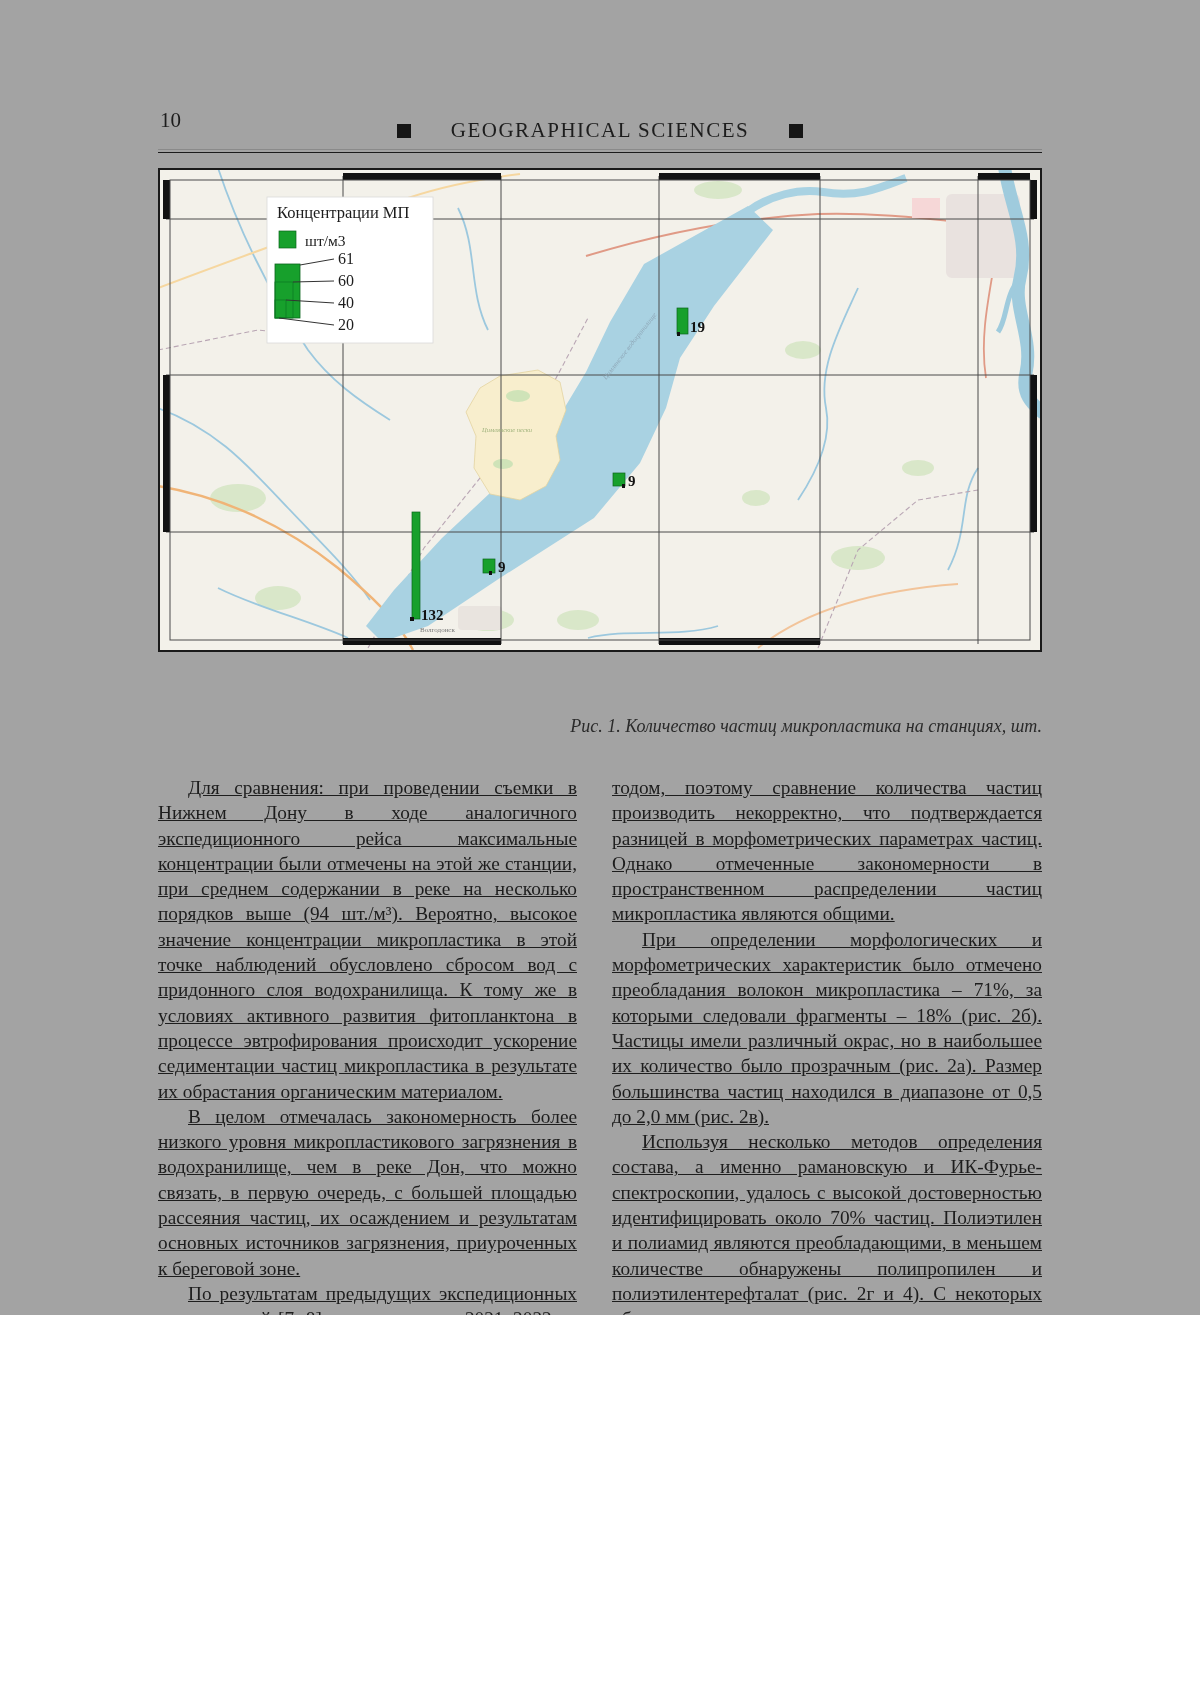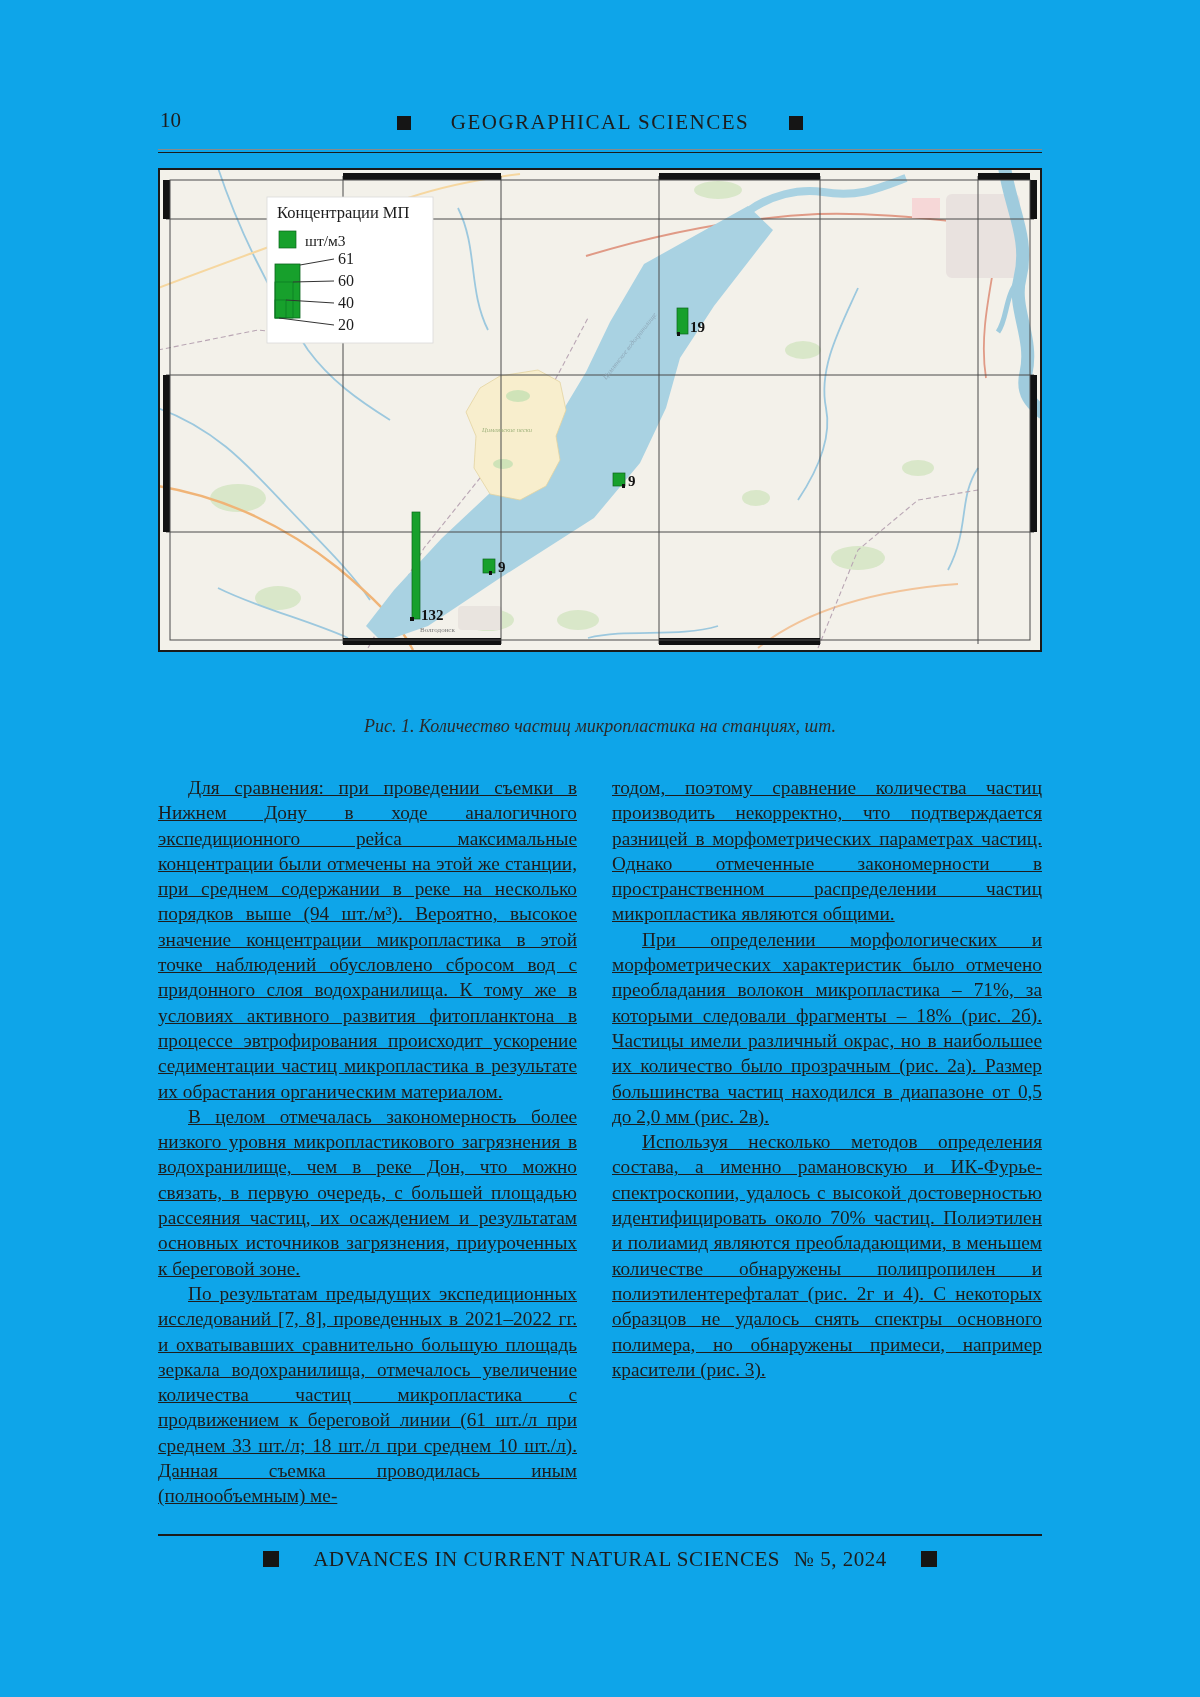--- a/index.html
+++ b/index.html
@@ -1,28 +1,28 @@
 <!DOCTYPE html>
 <html><head>
 <meta charset="utf-8">
 <style>
   html,body{margin:0;padding:0;background:#ffffff;}
-  .page{position:relative;width:1200px;height:1697px;background:#0ea5e9;overflow:hidden;
+  .page{position:relative;width:1200px;height:1315px;background:#a3a3a3;overflow:hidden;
         font-family:"Liberation Serif","DejaVu Serif",serif;color:#1d1d1d;}
   
   .hdr{position:absolute;left:158px;top:106px;width:884px;height:34px;}
   .pageno{position:absolute;left:2px;top:2px;font-size:21px;}
-  .hdr-title{position:absolute;left:0;right:0;top:4px;text-align:center;font-size:21px;letter-spacing:1.5px;}
+  .hdr-title{position:absolute;left:0;right:0;top:12px;text-align:center;font-size:21px;letter-spacing:1.5px;}
   .sq{display:inline-block;width:14px;height:14px;background:#151515;vertical-align:-1px;}
   .hdr-title .sq{margin:0 40px;}
   .hdr-rule{position:absolute;left:158px;top:149px;width:884px;height:0;
             border-top:1px solid #8a8a8a;box-shadow:0 3px 0 #1b1b1b;}
   
   .map-wrap{position:absolute;left:158px;top:168px;width:884px;height:484px;}
-  .caption{position:absolute;left:158px;top:716px;width:884px;text-align:center;
+  .caption{position:absolute;left:158px;top:716px;width:884px;text-align:right;
            font-style:italic;font-size:18px;color:#2a2a2a;}
   
   .col{position:absolute;top:775px;font-size:19.3px;line-height:25.3px;text-align:justify;text-decoration:underline;}
   .col p{margin:0;text-indent:30px;}
   .col p.noindent{text-indent:0;}
   .col-left{left:158px;width:419px;}
   .col-right{left:612px;width:430px;}
   
   .ftr-rule{position:absolute;left:158px;top:1534px;width:884px;border-top:2.5px solid #1b1b1b;}
   .ftr{position:absolute;left:158px;top:1547px;width:884px;text-align:center;font-size:21px;letter-spacing:0.5px;}

